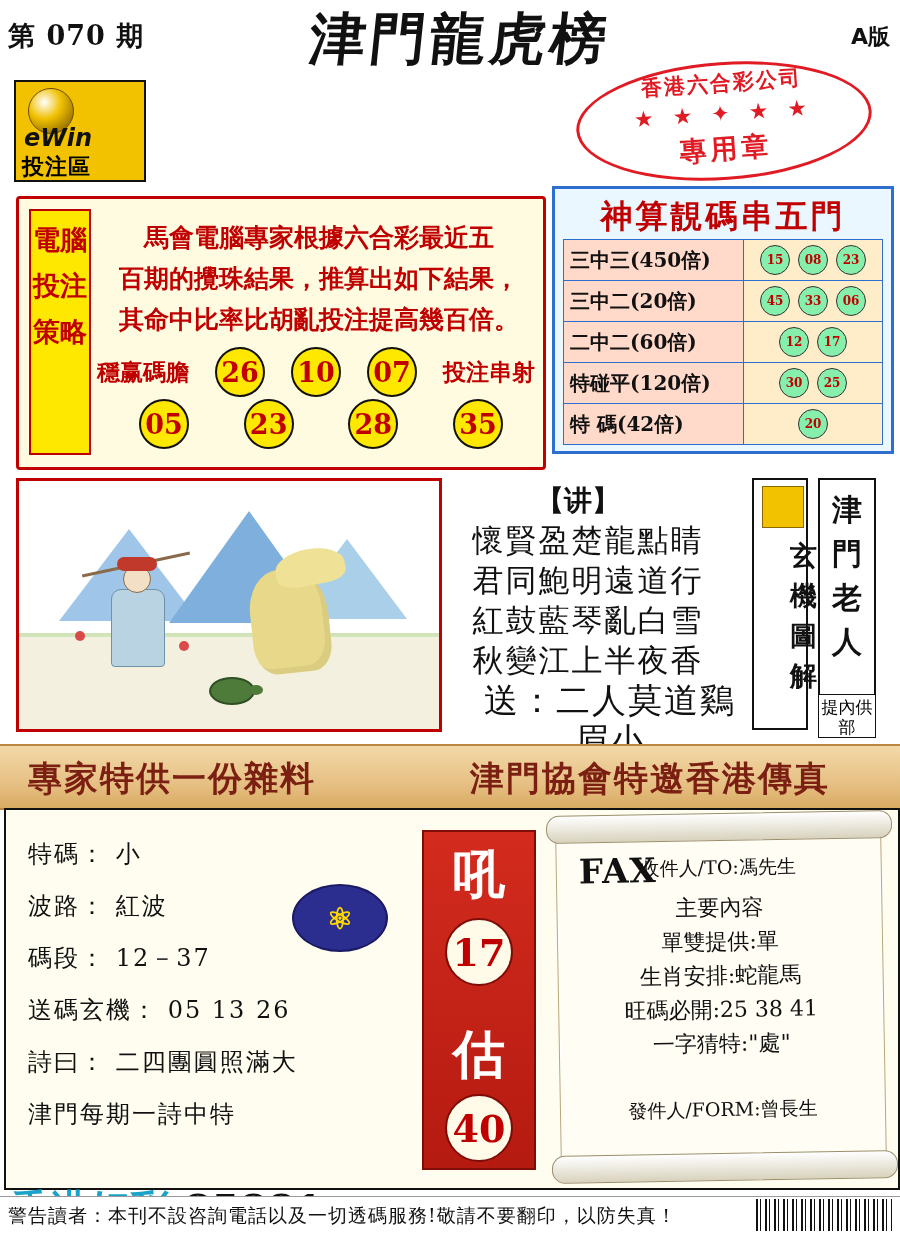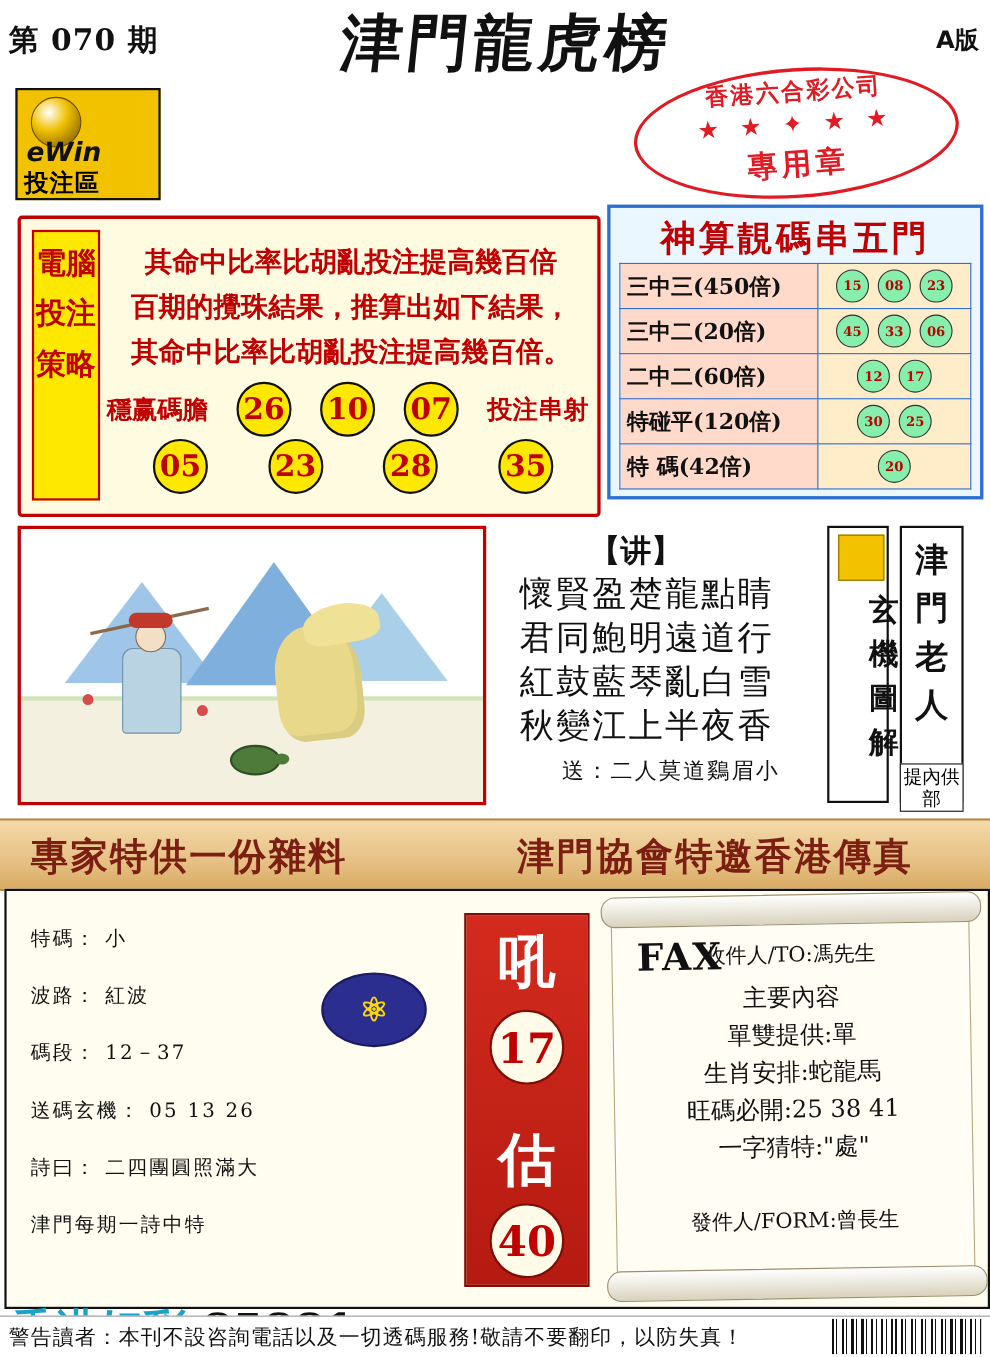--- a/index.html
+++ b/index.html
@@ -189,21 +189,21 @@
     position:absolute;left:536px;top:482px;width:90px;
     font-size:28px;font-weight:bold;color:#111;
     font-family:"DejaVu Serif","Liberation Serif",serif;
   }
   .poem{
     position:absolute;left:440px;top:520px;width:296px;
     font-size:31px;line-height:40px;color:#111;
     font-family:"DejaVu Serif","Liberation Serif",serif;
     letter-spacing:2px;text-align:center;
   }
-  .poem .send{font-size:20px;margin-left:44px;}
+  .poem .send{font-size:34px;margin-left:44px;}
 
   
   .vpanel{
     position:absolute;border:2px solid #111;background:#fff;
     text-align:center;
     font-family:"DejaVu Serif","Liberation Serif",serif;
     font-weight:bold;color:#111;
   }
   .vp-xuanji{
     left:752px;top:478px;width:56px;height:252px;font-size:27px;line-height:40px;padding-top:56px;
@@ -242,21 +242,21 @@
   .banner .b2{left:470px;}
 
   
   .bottom{
     position:absolute;left:4px;top:808px;width:892px;height:378px;
     background:#fffdf0;border:2px solid #111;
   }
   .blist{
     position:absolute;left:22px;top:18px;width:400px;
     font-family:"DejaVu Serif","Liberation Serif",serif;
-    font-size:18px;line-height:52px;color:#111;letter-spacing:2px;
+    font-size:24px;line-height:52px;color:#111;letter-spacing:2px;
   }
 
   .emblem{
     position:absolute;left:286px;top:74px;width:92px;height:64px;border-radius:50%;
     background:#2b2d8f;border:2px solid #1a1b63;
   }
   .emblem .g{
     position:absolute;left:50%;top:50%;transform:translate(-50%,-50%);
     color:#ffd900;font-size:30px;font-weight:bold;
     font-family:"DejaVu Serif","Liberation Serif",serif;
@@ -356,21 +356,21 @@
 
   <div class="ewin">
     <div class="ball"></div>
     <div class="ewtxt">eWin</div>
     <div class="sub">投注區</div>
   </div>
 
   <div class="strategy">
     <div class="vlabel">電腦投注策略</div>
     <div class="lines">
-      <div>其命中比率比胡亂投注提高幾百倍</div>
+      <div>馬會電腦專家根據六合彩最近五</div>
       <div>百期的攪珠結果，推算出如下結果，</div>
       <div>其命中比率比胡亂投注提高幾百倍。</div>
     </div>
     <div class="numrow">
       <span class="tag">穩赢碼膽</span>
       <span class="ball-y">26</span>
       <span class="ball-y">10</span>
       <span class="ball-y">07</span>
       <span class="tag">投注串射</span>
     </div>

